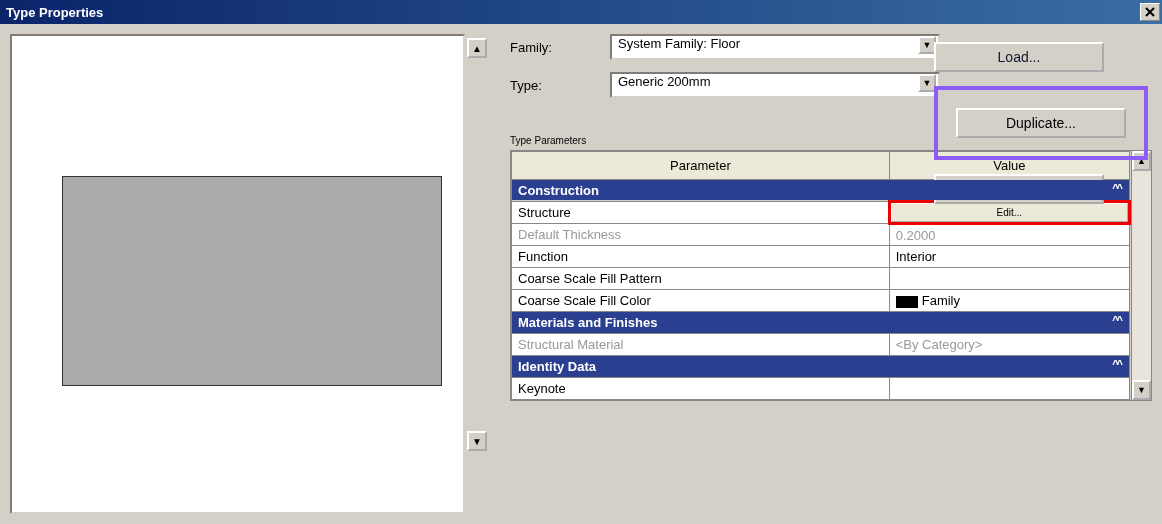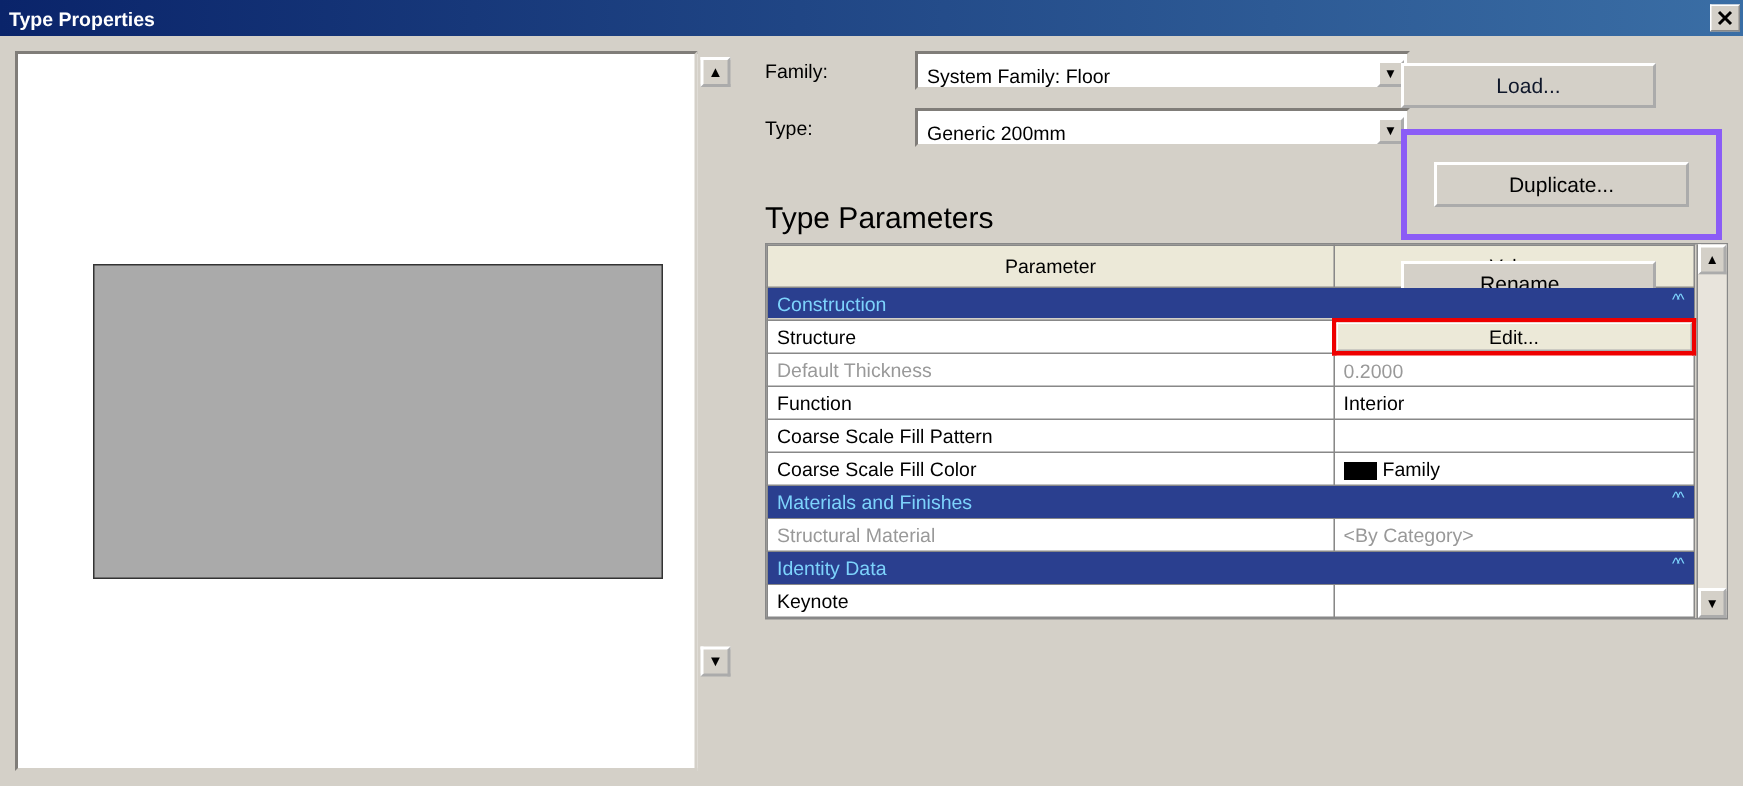--- a/index.html
+++ b/index.html
@@ -89,21 +89,21 @@
 }
 .form-row label {
   width: 100px;
 }
 .dropdown {
   flex: 1;
   height: 26px;
   background: white;
   border: 2px inset #d4d0c8;
   display: flex;
-  align-items: flex-end;
+  align-items: flex-start;
   justify-content: space-between;
   padding: 0 2px 0 6px;
   margin-right: 20px;
   max-width: 330px;
 }
 .dropdown-arrow {
   width: 18px;
   height: 18px;
   background: #d4d0c8;
   border: 2px outset #fff;
@@ -131,21 +131,21 @@
   display: flex;
   flex-direction: column;
   gap: 14px;
   position: absolute;
   right: 14px;
   top: 42px;
 }
 .section-label {
   margin-top: 25px;
   margin-bottom: 4px;
-  font-size: 20px;
+  font-size: 10px;
 }
 .params-container {
   display: flex;
   border: 1px solid #888;
 }
 .params-table {
   flex: 1;
   border-collapse: collapse;
   width: 100%;
 }
@@ -158,22 +158,22 @@
   margin-top: 44px;
 }
 .params-table td {
   border: 1px solid #888;
   padding: 2px 6px;
   background: white;
   height: 22px;
 }
 .params-table .group-header td {
   background: #2a3f8f;
-  color: #7dd3fc;
-  font-weight: normal;
+  color: #ffffff;
+  font-weight: bold;
   padding: 2px 6px;
   position: relative;
 }
 .group-chevron {
   position: absolute;
   right: 8px;
   top: 2px;
   font-size: 11px;
   letter-spacing: -2px;
 }
@@ -181,21 +181,21 @@
 .edit-btn-cell {
   padding: 0 !important;
   border: 3px solid #e00 !important;
 }
 .edit-btn {
   width: 100%;
   height: 100%;
   background: #ece9d8;
   border: 1px outset #fff;
   font-family: inherit;
-  font-size: 13px;
+  font-size: 10px;
   text-align: center;
 }
 .color-swatch {
   display: inline-block;
   width: 22px;
   height: 12px;
   background: black;
   vertical-align: middle;
   margin-right: 4px;
 }

